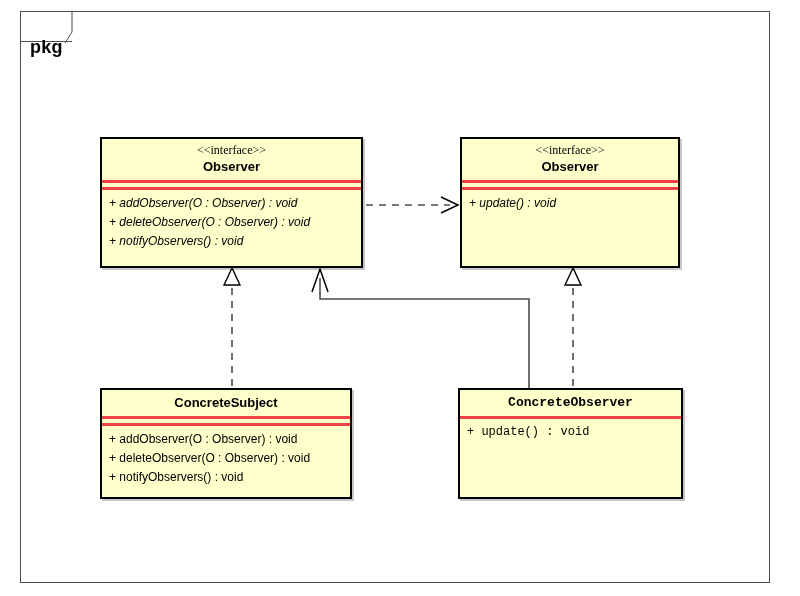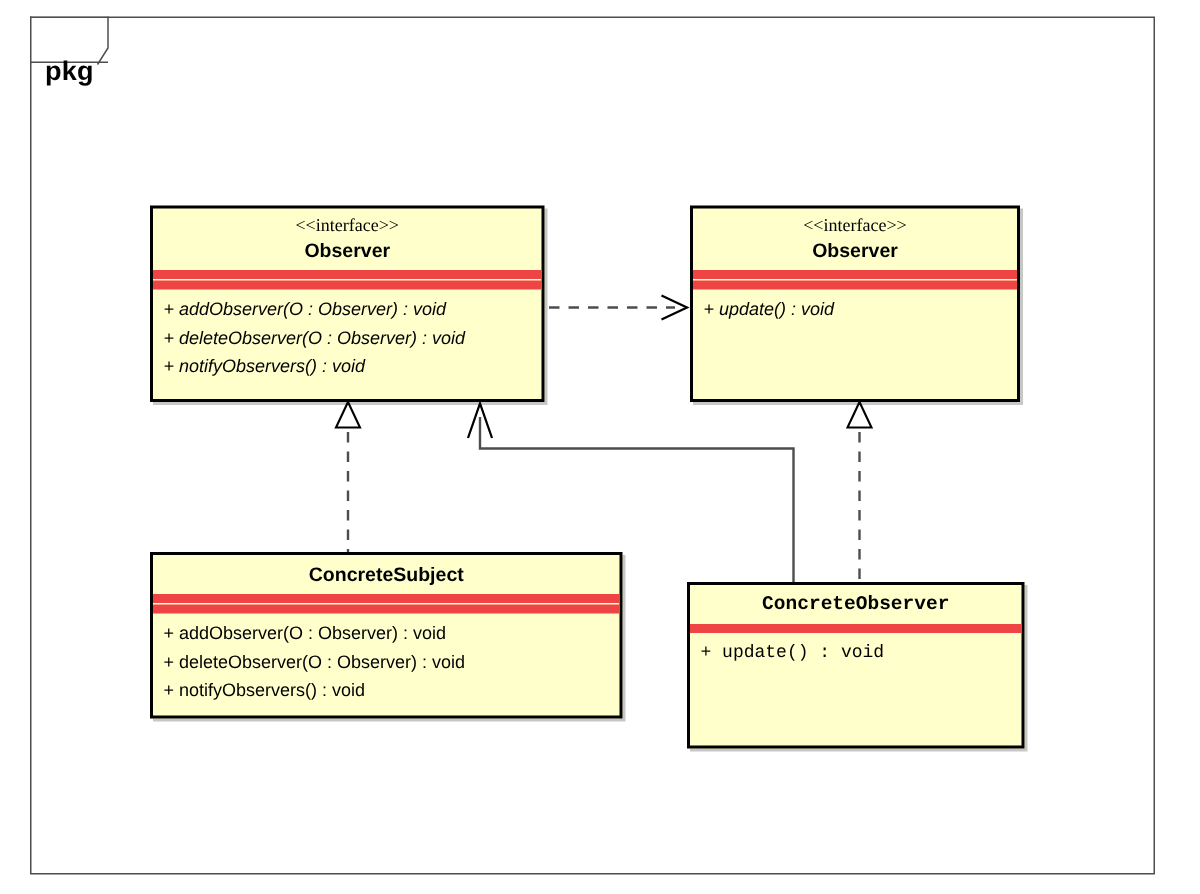--- a/index.html
+++ b/index.html
@@ -65,21 +65,21 @@
     box-sizing: border-box;
     background: #ffffcc;
     border: 2px solid #000000;
     box-shadow: 2px 2px 0 rgba(0,0,0,0.22);
   }
   .compartment {
     box-sizing: border-box;
     padding: 4px 7px 5px 7px;
   }
   .comp-divider {
-    border-top: 6px solid #ef4444;
+    border-top: 3px solid #ef4444;
   }
   .comp-empty {
     height: 7px;
     padding: 0;
   }
   .cls-stereotype {
     text-align: center;
     font-size: 12px;
     color: #000000;
     line-height: 15px;
@@ -98,21 +98,21 @@
     line-height: 19px;
     white-space: nowrap;
   }
   .member.abstract {
     font-style: italic;
   }
 
   
   #box-subject           { left: 100px; top: 137px; width: 263px; height: 131px; }
   #box-observer          { left: 460px; top: 137px; width: 220px; height: 131px; }
-  #box-concretesubject   { left: 100px; top: 368px; width: 315px; height: 111px; }
+  #box-concretesubject   { left: 100px; top: 388px; width: 252px; height: 111px; }
   #box-concreteobserver  { left: 458px; top: 388px; width: 225px; height: 111px; font-family: Liberation Mono, monospace; }
 
   
   #connectors {
     position: absolute;
     left: 0;
     top: 0;
     width: 800px;
     height: 596px;
     pointer-events: none;

